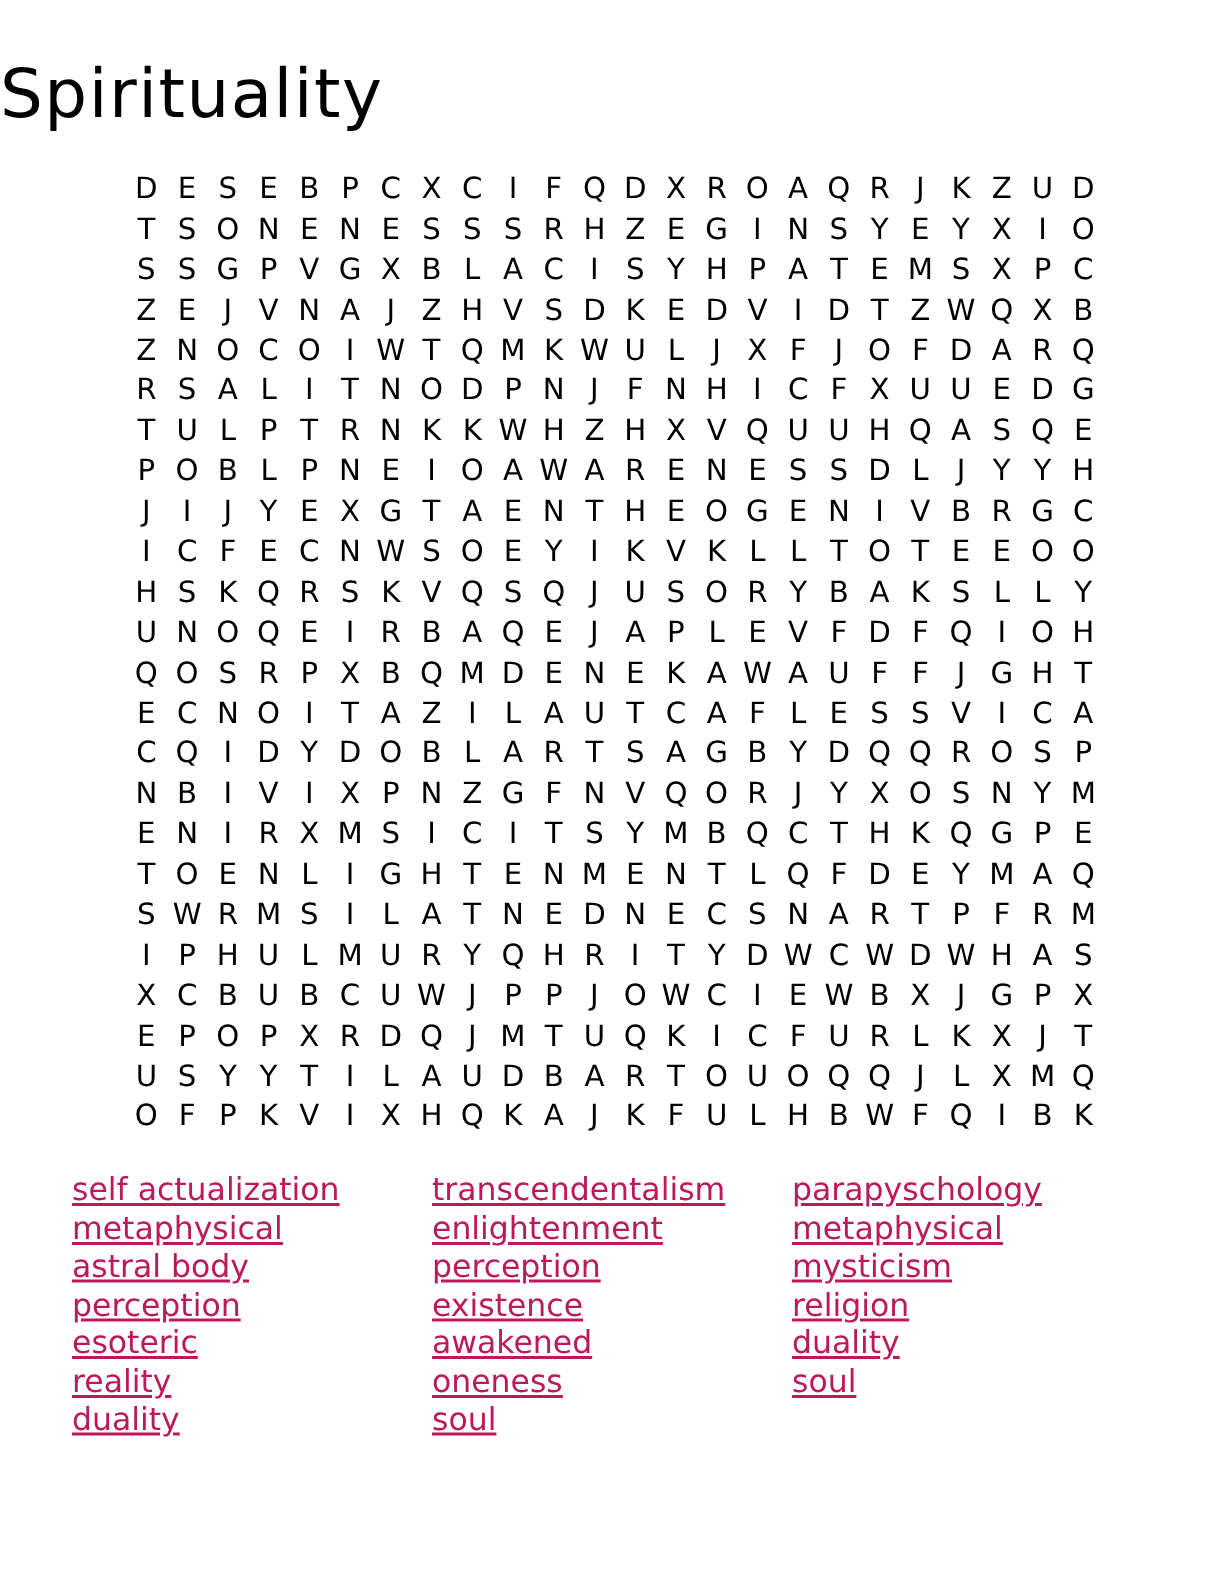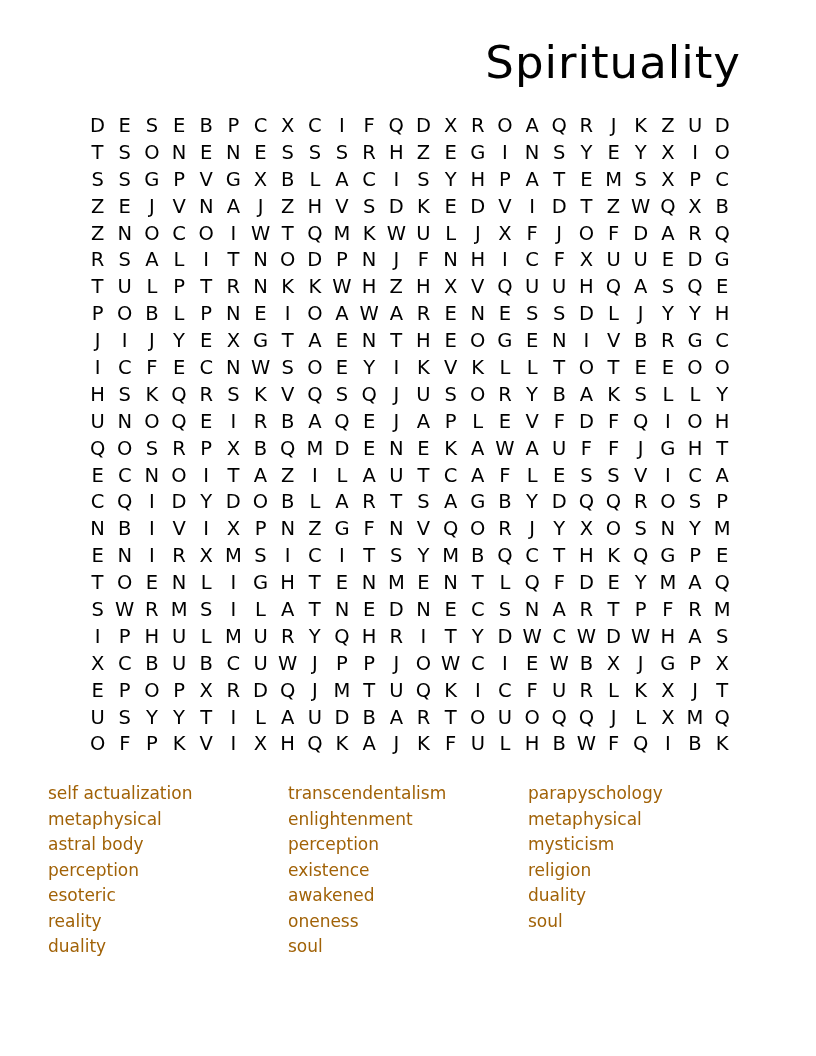--- a/index.html
+++ b/index.html
@@ -19,21 +19,21 @@
     height: 1056px;
     background: #ffffff;
     overflow: hidden;
   }
   .title {
     position: absolute;
     top: 38px;
     left: 0;
     width: 741px;
     margin: 0;
-    text-align: right;
+    text-align: left;
     font-size: 45px;
     font-weight: 400;
     letter-spacing: 1px;
     line-height: 1.1;
     color: #000000;
   }
   .grid {
     position: absolute;
     left: 84px;
     top: 112px;
@@ -56,24 +56,25 @@
     display: flex;
     flex-direction: row;
   }
   .words ul {
     list-style: none;
     margin: 0;
     padding: 0;
     width: 240px;
   }
   .words li {
-    font-size: 17px;
+    font-size: 21px;
     line-height: 25.5px;
     white-space: nowrap;
-    color: #a16207;
+    color: #be185d;
+    text-decoration: underline;
   }
 </style>
 </head>
 <body>
 
 <div class="page">
   <h1 class="title">Spirituality</h1>
   <div class="grid" id="grid">
       <span class="cell">D</span>
       <span class="cell">E</span>

